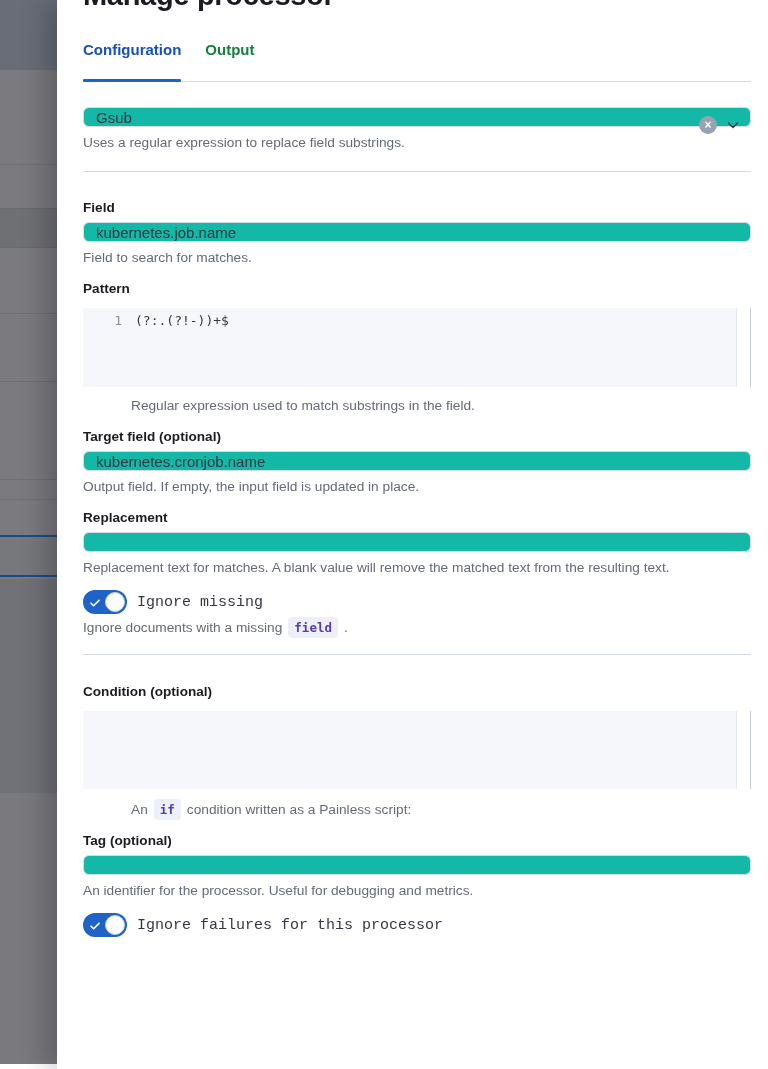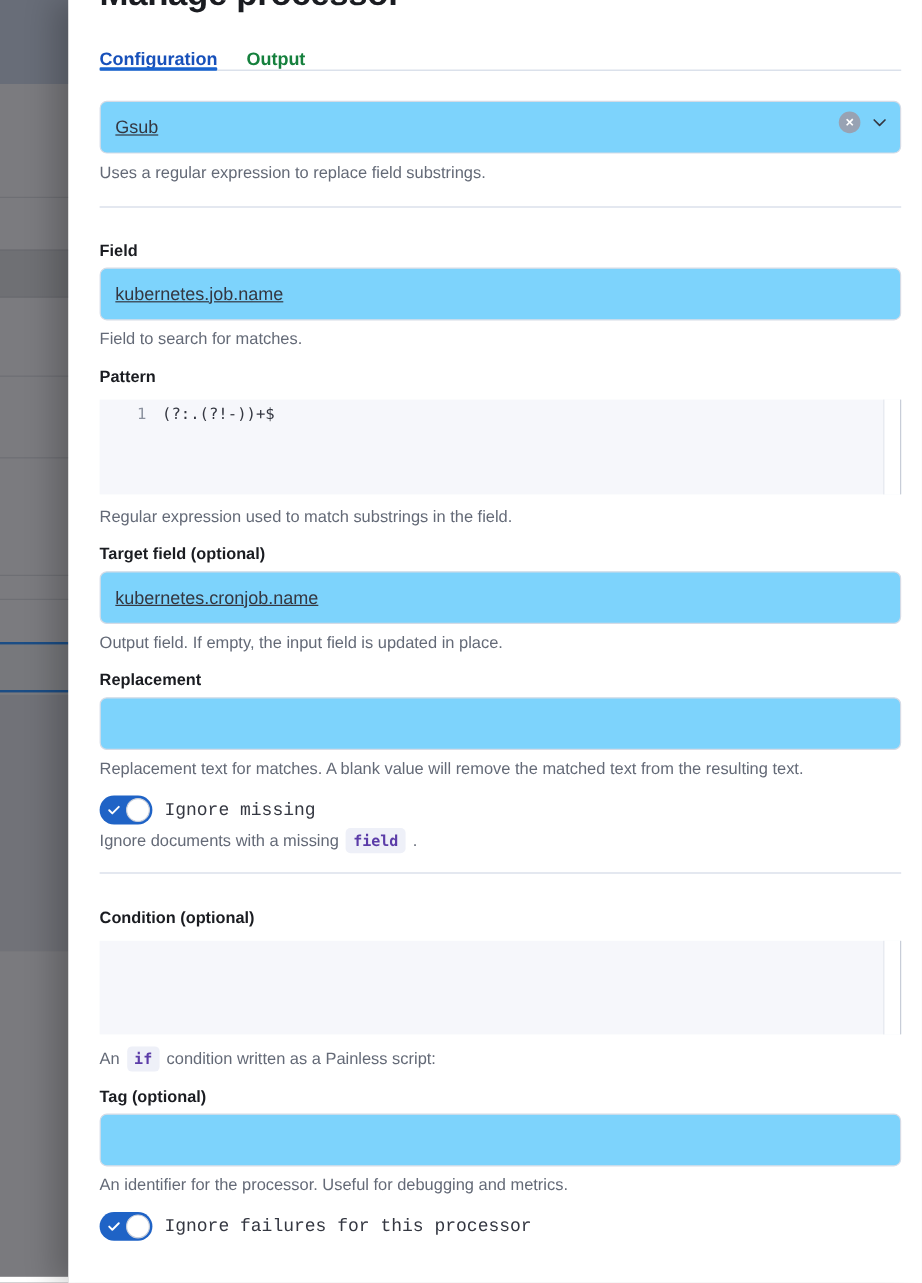--- a/index.html
+++ b/index.html
@@ -34,33 +34,33 @@
 
   
   .title-clip { height: 13px; overflow: hidden; }
   .flyout-title {
     font-size: 29px; font-weight: 700; color: #1a1c21;
     letter-spacing: -0.3px; line-height: 36px; margin-top: -23px;
   }
 
   
   .tabs { display: flex; gap: 24px; margin-top: 28px; border-bottom: 1px solid #d3dae6; position: relative; }
-  .tab { font-size: 15px; font-weight: 700; padding-bottom: 0; position: relative; cursor: pointer; }
+  .tab { font-size: 15px; font-weight: 700; padding-bottom: 23px; position: relative; cursor: pointer; }
   .tab.active { color: #1750ba; }
   .tab.active::after { content: ""; position: absolute; left: 0; right: 0; bottom: -1px; height: 3px; background: #1a64d0; border-radius: 1px; }
   .tab.inactive { color: #15803d; }
 
   
   .form-label { font-size: 13.6px; font-weight: 700; color: #1a1c21; line-height: 16px; }
   .help-text  { font-size: 13.7px; color: #646a77; line-height: 17px; }
   .text-input {
-    width: 100%; height: 44px; margin-top: 6px;
-    background: #7dd3fc; border: 1px solid #d5dbe6; border-radius: 6px;
+    width: 100%; height: 20px; margin-top: 6px;
+    background: #14b8a6; border: 1px solid #d5dbe6; border-radius: 6px;
     font-family: "Liberation Sans", sans-serif; font-size: 15px; color: #343741;
-    padding: 0 12px; outline: none; text-decoration: underline;
+    padding: 0 12px; outline: none;
   }
   .divider { border: none; border-top: 1px solid #d3dae6; margin-top: 20px; }
 
   
   .combo-wrap { position: relative; margin-top: 6px; }
   .combo-input { margin-top: 0; padding-right: 64px; }
   .combo-controls { position: absolute; right: 10px; top: 0; height: 36px; display: flex; align-items: center; gap: 8px; }
   .clear-btn {
     width: 18px; height: 18px; border-radius: 50%; background: #98a2b3;
     color: #ffffff; font-size: 12px; line-height: 18px; text-align: center;
@@ -99,21 +99,21 @@
   }
   .help-inline { display: flex; align-items: center; flex-wrap: wrap; gap: 6px; }
 
   
   .mt-sec   { margin-top: 25px; }
   .mt-28    { margin-top: 28px; }
   .mt-15    { margin-top: 15px; }
   .mt-13    { margin-top: 13px; }
   .mt-29    { margin-top: 29px; }
   .help-mt  { margin-top: 7px; }
-  .help-mt10{ margin-top: 10px; }
+  .help-mt10{ margin-top: 10px; margin-left: 48px; }
   .help-mt3 { margin-top: 3px; }
   .div2     { margin-top: 16px; }
 </style>
 </head>
 <body>
 
 <div class="backdrop">
   <div class="bd-band bd-top"></div>
   <div class="bd-band bd-line bd-l1"></div>
   <div class="bd-band bd-rowdark"></div>

